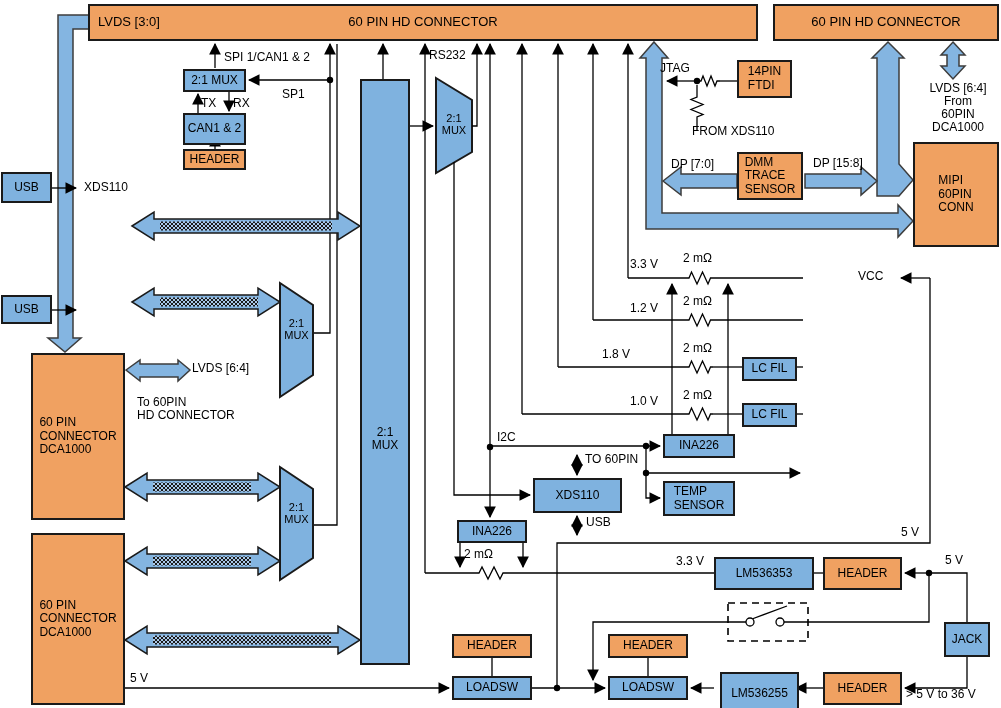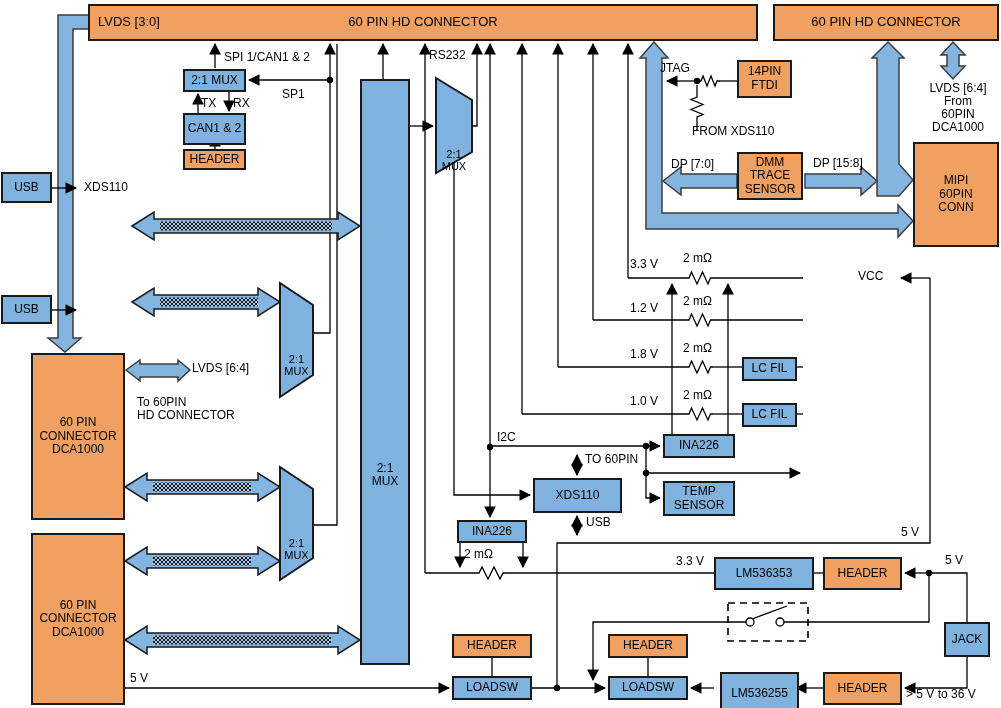--- a/index.html
+++ b/index.html
@@ -1,25 +1,25 @@
 <!DOCTYPE html>
 <html><head>
 <meta charset="utf-8">
 <style>
   html,body{margin:0;padding:0;background:#fff;}
   .stage{position:relative;width:1001px;height:708px;background:#ffffff;
          font-family:"Liberation Sans",sans-serif;color:#000;overflow:hidden;}
   .stage svg{position:absolute;left:0;top:0;}
   .box{position:absolute;display:flex;align-items:center;justify-content:center;
-       text-align:center;border:2px solid #1a1a1a;font-size:12px;line-height:1.13;
+       border:2px solid #1a1a1a;font-size:12px;line-height:1.13;
        white-space:pre-line;box-sizing:border-box;}
   .orange{background:#F0A161;}
   .blue{background:#7FB2DF;}
   .lbl{position:absolute;font-size:12px;line-height:1.1;white-space:pre-line;}
-  .muxlbl{position:absolute;font-size:11px;line-height:1.12;text-align:center;white-space:pre-line;margin-top:36px;}
+  .muxlbl{position:absolute;font-size:11px;line-height:1.12;text-align:center;white-space:pre-line;}
   .conn-title{font-size:13px;}
   .conn-side{position:absolute;left:8px;top:0;height:100%;display:flex;align-items:center;font-size:13px;}
 </style>
 </head>
 <body>
 
 <div class="stage">
 
 <svg width="1001" height="708" viewBox="0 0 1001 708">
   <defs>
@@ -247,21 +247,21 @@
 <div class="lbl" style="left:813px;top:157px">DP [15:8]</div>
 <div class="lbl" style="left:918px;top:82px;width:80px;text-align:center;line-height:13px">LVDS [6:4]
 From
 60PIN
 DCA1000</div>
 <div class="lbl" style="left:192px;top:362px">LVDS [6:4]</div>
 <div class="lbl" style="left:137px;top:396px">To 60PIN
 HD CONNECTOR</div>
 <div class="lbl" style="left:630px;top:258px">3.3 V</div>
 <div class="lbl" style="left:630px;top:302px">1.2 V</div>
-<div class="lbl" style="left:630px;top:348px">1.8 V</div>
+<div class="lbl" style="left:602px;top:348px">1.8 V</div>
 <div class="lbl" style="left:630px;top:395px">1.0 V</div>
 <div class="lbl" style="left:683px;top:252px">2 mΩ</div>
 <div class="lbl" style="left:683px;top:295px">2 mΩ</div>
 <div class="lbl" style="left:683px;top:342px">2 mΩ</div>
 <div class="lbl" style="left:683px;top:389px">2 mΩ</div>
 <div class="lbl" style="left:464px;top:548px">2 mΩ</div>
 <div class="lbl" style="left:497px;top:431px">I2C</div>
 <div class="lbl" style="left:585px;top:453px">TO 60PIN</div>
 <div class="lbl" style="left:586px;top:516px">USB</div>
 <div class="lbl" style="left:901px;top:526px">5 V</div>

